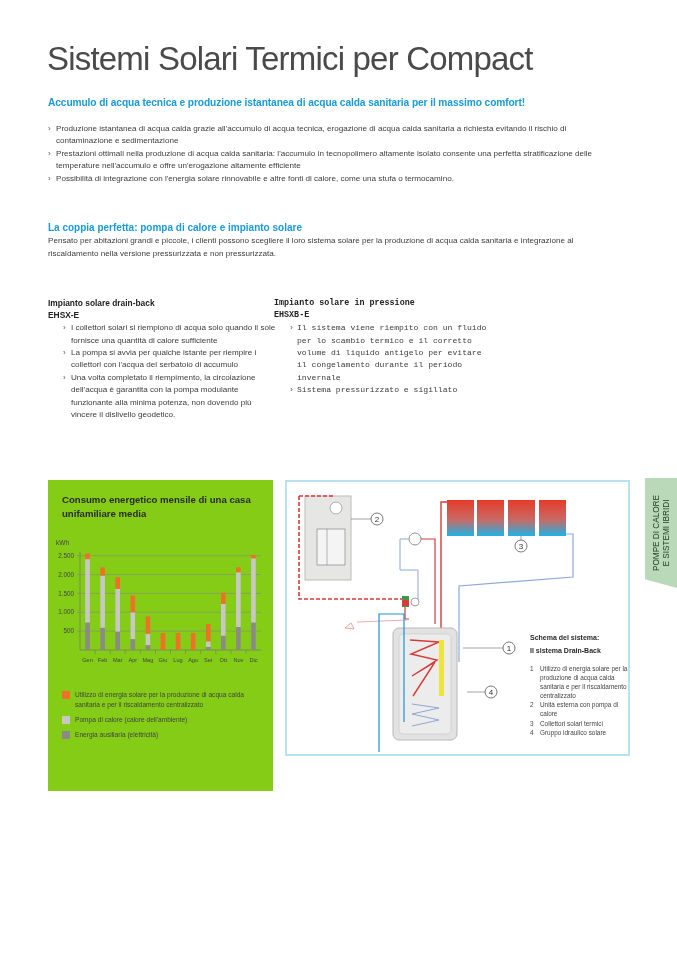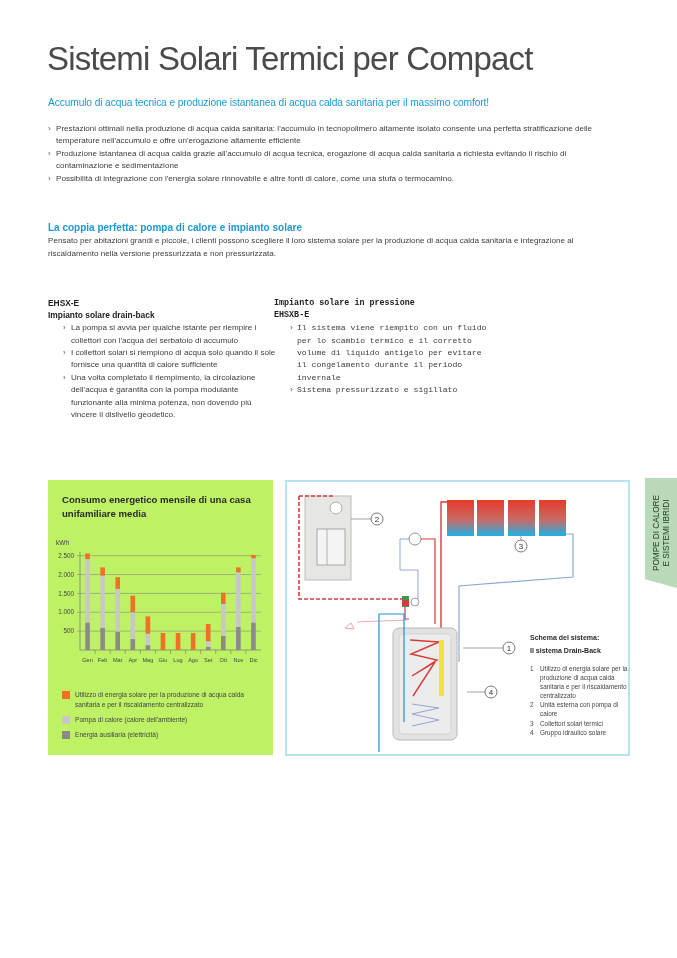--- a/index.html
+++ b/index.html
@@ -1,37 +1,37 @@
 <!DOCTYPE html>
 <html><head>
 <meta charset="utf-8">
 <style>
   * { box-sizing: border-box; margin: 0; padding: 0; }
   html, body { width: 677px; height: 958px; background: #ffffff; overflow: hidden; }
   body { font-family: "Liberation Sans", "DejaVu Sans", sans-serif; color: #3a3a3a; position: relative; }
 
   .page-title { position: absolute; left: 47px; top: 40px; font-size: 33px; font-weight: 300; color: #4a4a4a; letter-spacing: -0.8px; white-space: nowrap; font-family: "Liberation Sans", sans-serif; }
-  .subtitle-1 { position: absolute; left: 48px; top: 97px; font-size: 10.2px; font-weight: normal; color: #1a9ad6; white-space: nowrap; letter-spacing: -0.1px; }
+  .subtitle-1 { position: absolute; left: 48px; top: 97px; font-size: 10.2px; font-weight: bold; color: #1a9ad6; white-space: nowrap; letter-spacing: -0.1px; }
 
   .intro { position: absolute; left: 48px; top: 123px; width: 560px; font-size: 8.1px; line-height: 12.4px; color: #3c3c3c; }
   .bullets { list-style: none; }
   .bullets li { position: relative; padding-left: 8px; }
   .bullets li::before { content: "\203A"; position: absolute; left: 0; top: 0; color: #555; }
 
   .subtitle-2 { position: absolute; left: 48px; top: 222px; font-size: 10px; color: #1a9ad6; white-space: nowrap; }
   .para-2 { position: absolute; left: 48px; top: 235px; width: 560px; font-size: 8.1px; line-height: 12.6px; color: #3c3c3c; }
 
   .col { position: absolute; top: 298px; font-size: 8.1px; line-height: 12.4px; color: #3c3c3c; }
   .col-left { left: 48px; width: 228px; }
   .col-right { left: 274px; width: 220px; font-family: Liberation Mono, monospace; }
   .col-head { font-weight: bold; color: #222; font-size: 8.4px; line-height: 11.6px; }
   .col .bullets { margin-left: 15px; margin-top: 1px; }
 
   
-  .chart-panel { position: absolute; left: 48px; top: 480px; width: 225px; height: 275px; background: #bef264; }
+  .chart-panel { position: absolute; left: 48px; top: 480px; width: 225px; height: 311px; background: #84cc16; }
   .chart-title { position: absolute; left: 14px; top: 13px; font-size: 9.6px; font-weight: bold; line-height: 14px; color: #2a2a2a; width: 200px; }
   .chart-area { position: absolute; left: 0; top: 0; width: 225px; height: 275px; }
   .legend { position: absolute; left: 14px; top: 210px; width: 205px; font-size: 6.6px; line-height: 10px; color: #444; }
   .legend-item { position: relative; padding-left: 13px; margin-bottom: 5px; }
   .legend-swatch { position: absolute; left: 0; top: 1px; width: 8px; height: 8px; }
 
   
   .diagram-panel { position: absolute; left: 285px; top: 480px; width: 345px; height: 276px; border: 2px solid #b8e1f2; background: #fff; }
   .diagram-svg { position: absolute; left: 0; top: 0; }
   .schema-title { position: absolute; left: 243px; top: 150px; font-size: 7px; font-weight: bold; line-height: 12.5px; color: #2a2a2a; white-space: nowrap; }
@@ -47,35 +47,35 @@
 </style>
 </head>
 <body>
 
 <h1 class="page-title">Sistemi Solari Termici per Compact</h1>
 
 <h2 class="subtitle-1">Accumulo di acqua tecnica e produzione istantanea di acqua calda sanitaria per il massimo comfort!</h2>
 
 <div class="intro">
   <ul class="bullets">
+    <li>Produzione istantanea di acqua calda grazie all'accumulo di acqua tecnica, erogazione di acqua calda sanitaria a richiesta evitando il rischio di contaminazione e sedimentazione</li>
     <li>Prestazioni ottimali nella produzione di acqua calda sanitaria: l'accumulo in tecnopolimero altamente isolato consente una perfetta stratificazione delle temperature nell'accumulo e offre un'erogazione altamente efficiente</li>
-    <li>Produzione istantanea di acqua calda grazie all'accumulo di acqua tecnica, erogazione di acqua calda sanitaria a richiesta evitando il rischio di contaminazione e sedimentazione</li>
     <li>Possibilità di integrazione con l'energia solare rinnovabile e altre fonti di calore, come una stufa o termocamino.</li>
   </ul>
 </div>
 
 <h2 class="subtitle-2">La coppia perfetta: pompa di calore e impianto solare</h2>
 <p class="para-2">Pensato per abitazioni grandi e piccole, i clienti possono scegliere il loro sistema solare per la produzione di acqua calda sanitaria e integrazione al riscaldamento nella versione pressurizzata e non pressurizzata.</p>
 
 <div class="col col-left">
+  <div class="col-head">Impianto solare drain-back</div>
   <div class="col-head">EHSX-E</div>
-  <div class="col-head">Impianto solare drain-back</div>
   <ul class="bullets">
+    <li>I collettori solari si riempiono di acqua solo quando il sole fornisce una quantità di calore sufficiente</li>
     <li>La pompa si avvia per qualche istante per riempire i collettori con l'acqua del serbatoio di accumulo</li>
-    <li>I collettori solari si riempiono di acqua solo quando il sole fornisce una quantità di calore sufficiente</li>
     <li>Una volta completato il riempimento, la circolazione dell'acqua è garantita con la pompa modulante funzionante alla minima potenza, non dovendo più vincere il dislivello geodetico.</li>
   </ul>
 </div>
 
 <div class="col col-right">
   <div class="col-head">Impianto solare in pressione</div>
   <div class="col-head">EHSXB-E</div>
   <ul class="bullets">
     <li>Il sistema viene riempito con un fluido per lo scambio termico e il corretto volume di liquido antigelo per evitare il congelamento durante il periodo invernale</li>
     <li>Sistema pressurizzato e sigillato</li>

